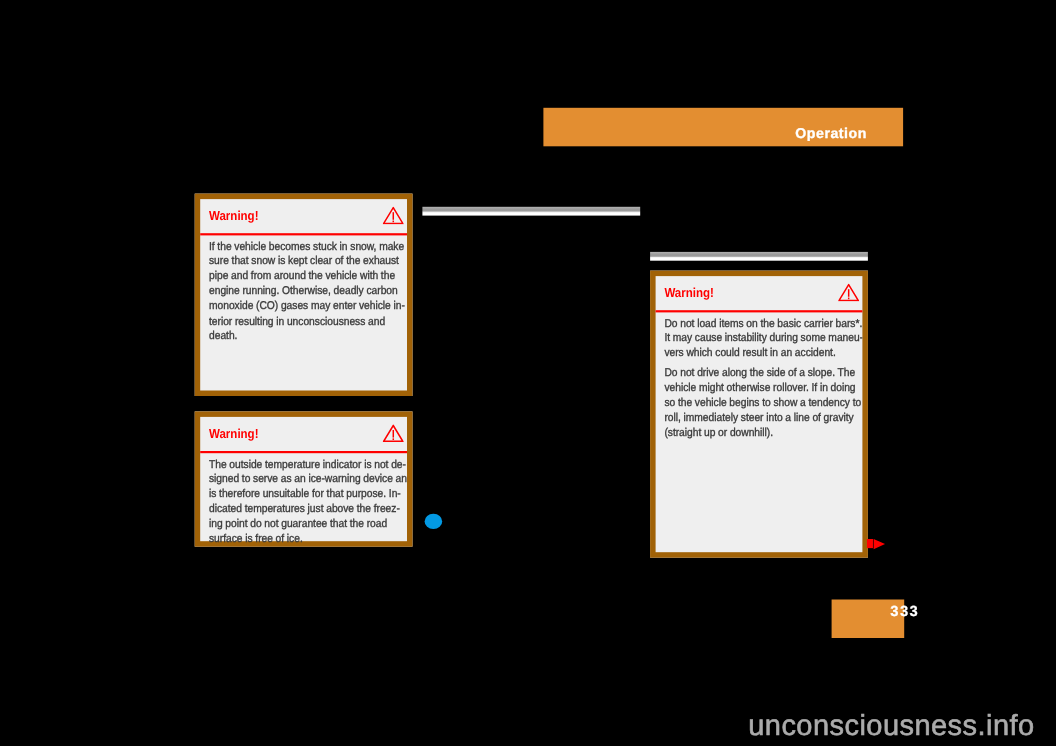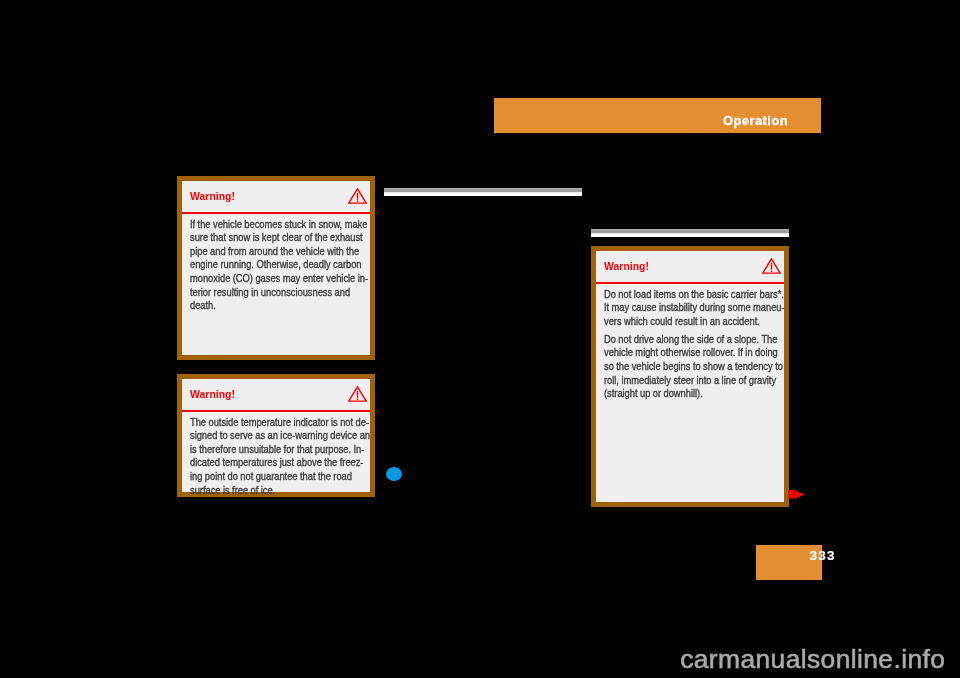--- a/index.html
+++ b/index.html
@@ -113,14 +113,14 @@
     <svg width="17" height="11" viewBox="0 0 17 11">
         <rect x="0" y="0" width="5.6" height="8.3" fill="#ff0000"></rect>
         <path d="M6.2 0 L16.6 4.6 L6.2 9.3 Z" fill="#ff0000"></path>
       </svg>
   </div>
 
   <div class="pagenum">
     <span>333</span>
   </div>
 
-  <div class="wm">carmanualsonline.info</div>
+  <div class="wm">unconsciousness.info</div>
 </div>
 
 </body></html>

